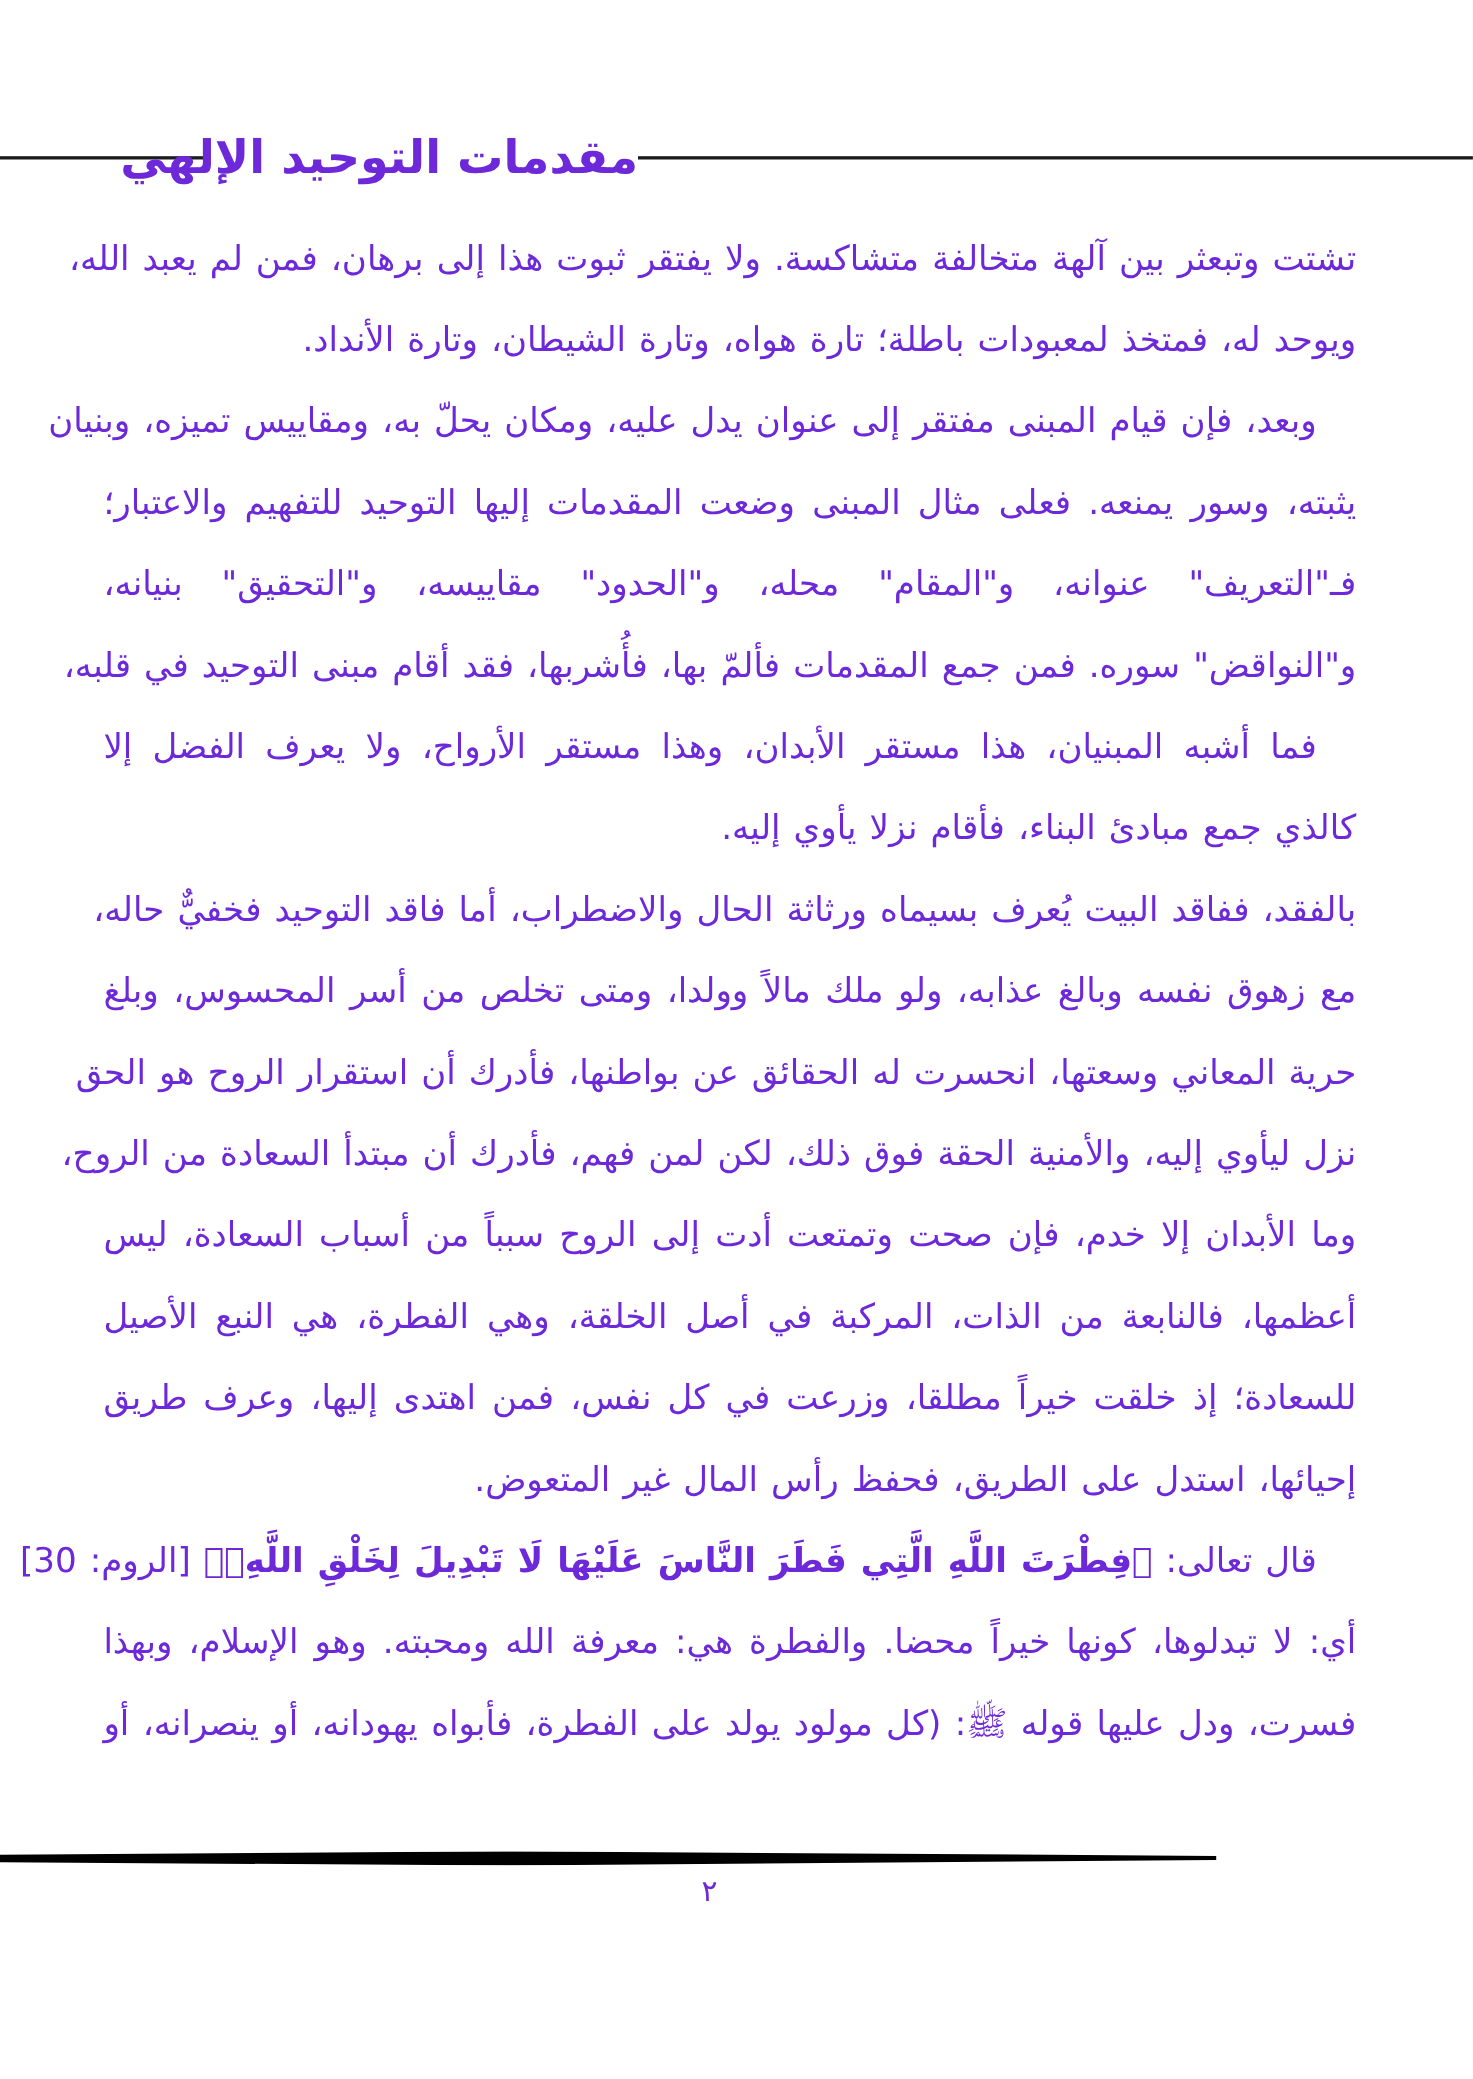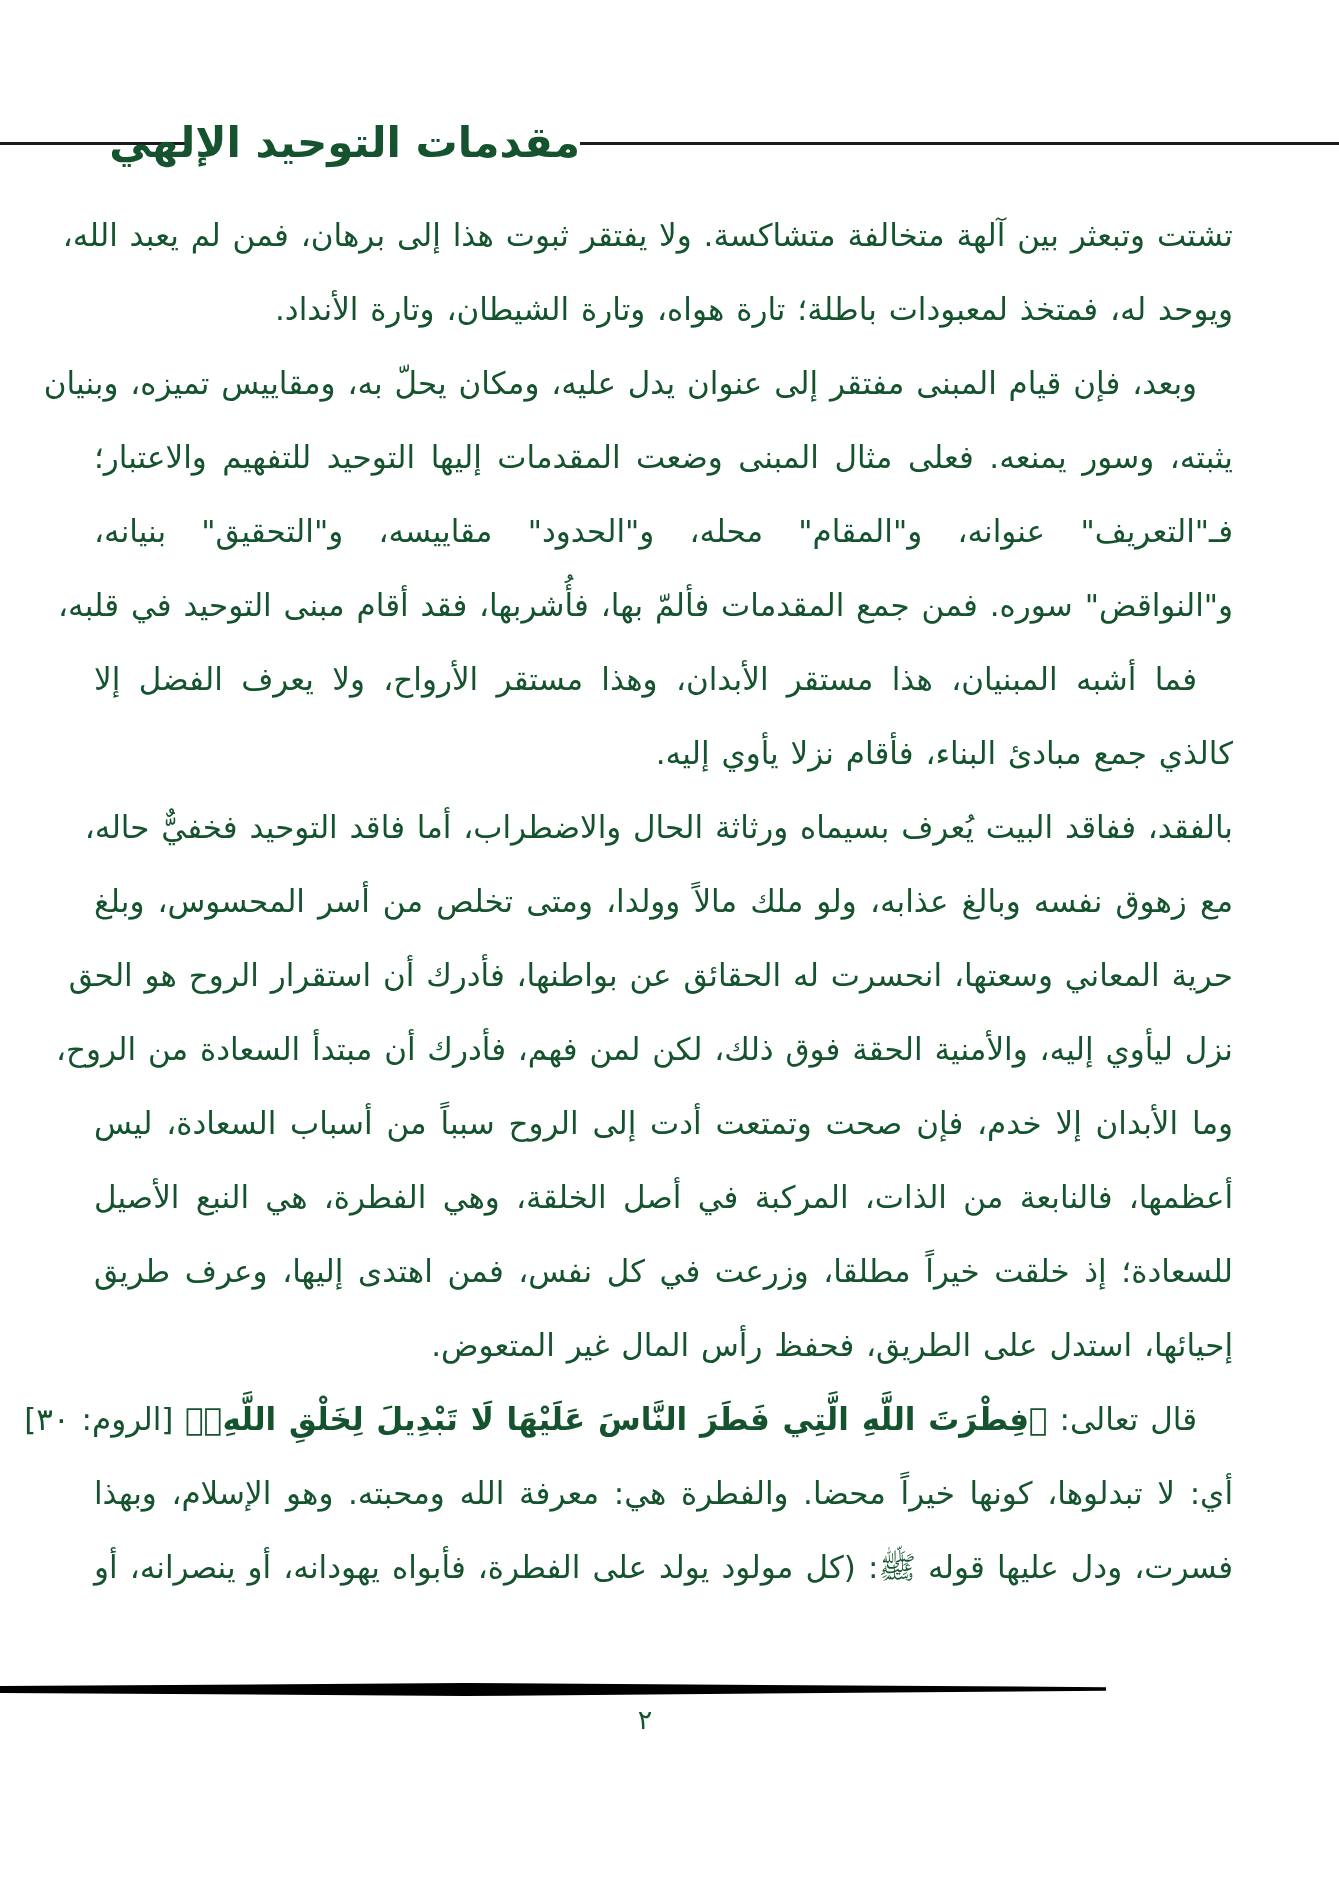--- a/index.html
+++ b/index.html
@@ -79,21 +79,21 @@
     top: 1704px;
     left: 545px;
     width: 200px;
     text-align: center;
     font-size: 27px;
   }
 </style>
 </head>
 <body>
 
-<div class="page" style="color: #14532d; background: rgb(255, 255, 255);">
+<div class="page" style="color: #6d28d9; background: rgb(255, 255, 255);">
 
   <div class="header-rule"></div>
   <div class="header-title">مقدمات التوحيد الإلهي</div>
 
   <div class="body-text">
       <div class="line">تشتت وتبعثر بين آلهة متخالفة متشاكسة. ولا يفتقر ثبوت هذا إلى برهان، فمن لم يعبد الله،</div>
       <div class="line para-end">ويوحد له، فمتخذ لمعبودات باطلة؛ تارة هواه، وتارة الشيطان، وتارة الأنداد.</div>
       <div class="line indent">وبعد، فإن قيام المبنى مفتقر إلى عنوان يدل عليه، ومكان يحلّ به، ومقاييس تميزه، وبنيان</div>
       <div class="line">يثبته، وسور يمنعه. فعلى مثال المبنى وضعت المقدمات إليها التوحيد للتفهيم والاعتبار؛</div>
       <div class="line">فـ"التعريف" عنوانه، و"المقام" محله، و"الحدود" مقاييسه، و"التحقيق" بنيانه،</div>
@@ -101,21 +101,21 @@
       <div class="line indent">فما أشبه المبنيان، هذا مستقر الأبدان، وهذا مستقر الأرواح، ولا يعرف الفضل إلا</div>
       <div class="line para-end">كالذي جمع مبادئ البناء، فأقام نزلا يأوي إليه.</div>
       <div class="line">بالفقد، ففاقد البيت يُعرف بسيماه ورثاثة الحال والاضطراب، أما فاقد التوحيد فخفيٌّ حاله،</div>
       <div class="line">مع زهوق نفسه وبالغ عذابه، ولو ملك مالاً وولدا، ومتى تخلص من أسر المحسوس، وبلغ</div>
       <div class="line">حرية المعاني وسعتها، انحسرت له الحقائق عن بواطنها، فأدرك أن استقرار الروح هو الحق</div>
       <div class="line">نزل ليأوي إليه، والأمنية الحقة فوق ذلك، لكن لمن فهم، فأدرك أن مبتدأ السعادة من الروح،</div>
       <div class="line">وما الأبدان إلا خدم، فإن صحت وتمتعت أدت إلى الروح سبباً من أسباب السعادة، ليس</div>
       <div class="line">أعظمها، فالنابعة من الذات، المركبة في أصل الخلقة، وهي الفطرة، هي النبع الأصيل</div>
       <div class="line">للسعادة؛ إذ خلقت خيراً مطلقا، وزرعت في كل نفس، فمن اهتدى إليها، وعرف طريق</div>
       <div class="line para-end">إحيائها، استدل على الطريق، فحفظ رأس المال غير المتعوض.</div>
-      <div class="line indent"><span>قال تعالى: </span><span class="quran">﴿فِطْرَتَ اللَّهِ الَّتِي فَطَرَ النَّاسَ عَلَيْهَا لَا تَبْدِيلَ لِخَلْقِ اللَّهِۚ﴾</span><span> [الروم: ٣٠]</span></div>
+      <div class="line indent"><span>قال تعالى: </span><span class="quran">﴿فِطْرَتَ اللَّهِ الَّتِي فَطَرَ النَّاسَ عَلَيْهَا لَا تَبْدِيلَ لِخَلْقِ اللَّهِۚ﴾</span><span> [الروم: 30]</span></div>
       <div class="line">أي: لا تبدلوها، كونها خيراً محضا. والفطرة هي: معرفة الله ومحبته. وهو الإسلام، وبهذا</div>
       <div class="line">فسرت، ودل عليها قوله ﷺ: (كل مولود يولد على الفطرة، فأبواه يهودانه، أو ينصرانه، أو</div>
     </div>
 
   <div class="footer-rule" style="background: rgb(0, 0, 0);"></div>
   <div class="page-number">٢</div>
 
 </div>
 
 </body></html>

